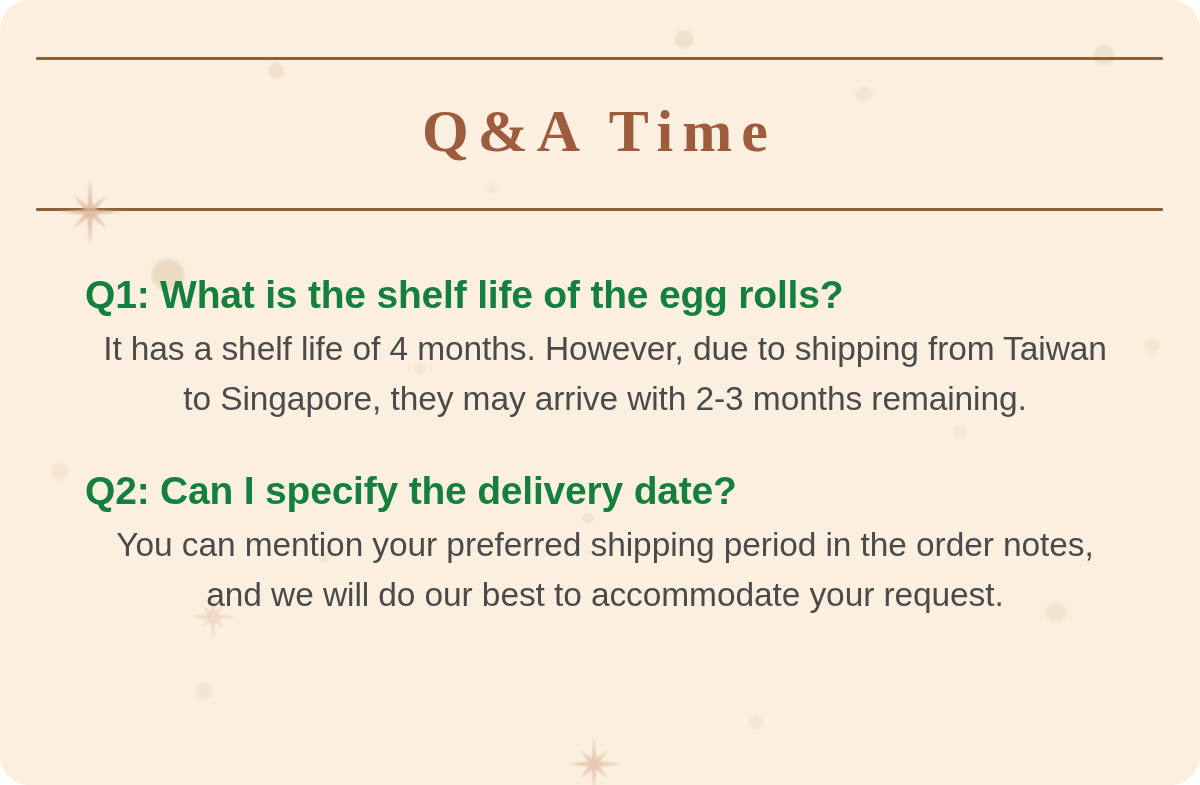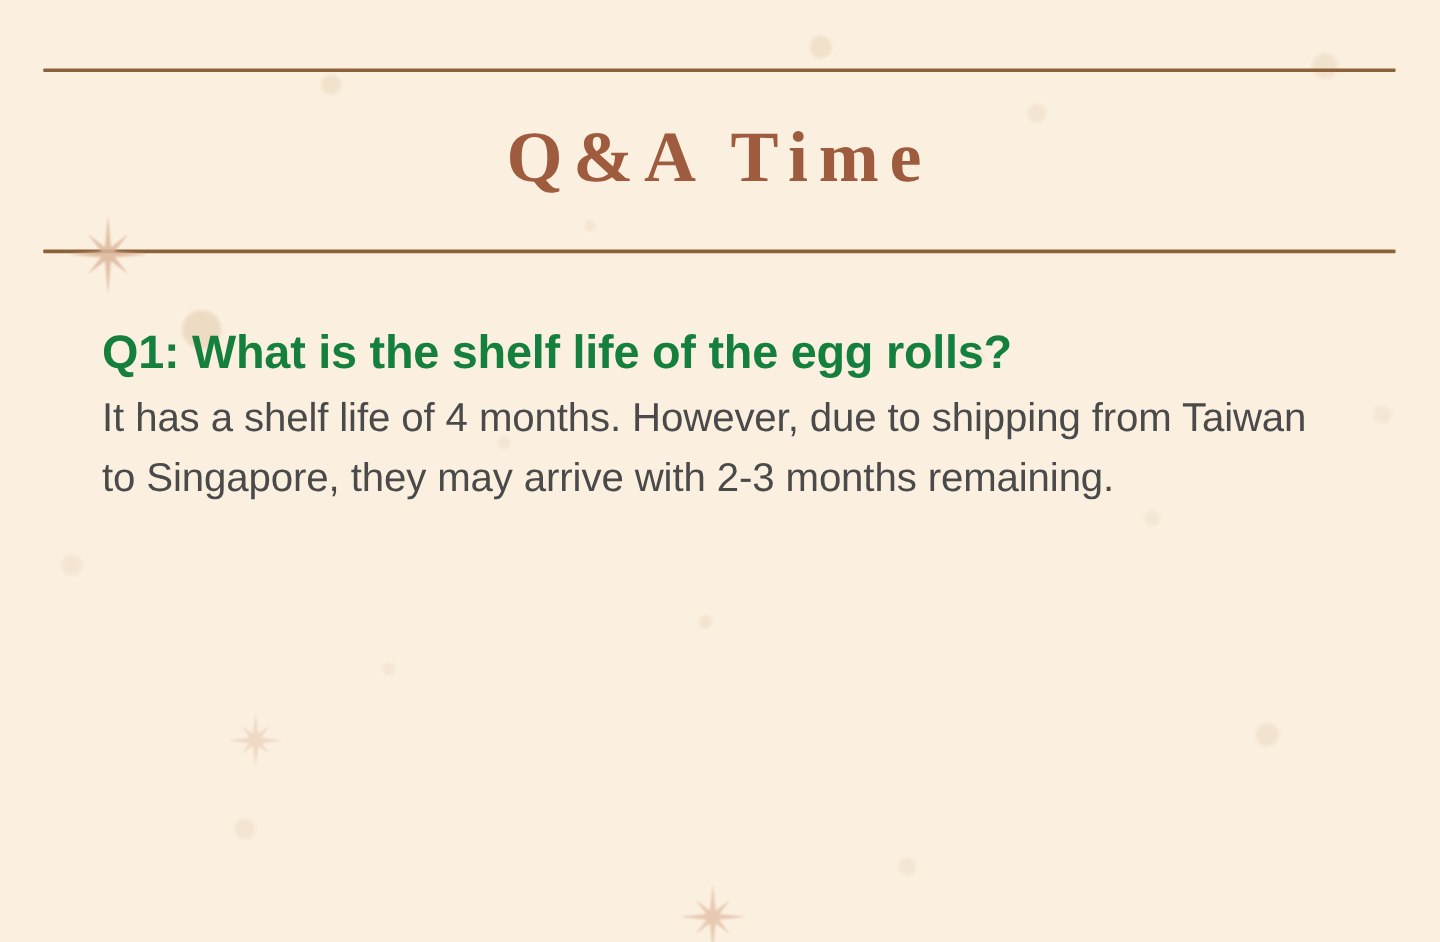--- a/index.html
+++ b/index.html
@@ -12,20 +12,21 @@
     overflow: hidden;
     font-family: "Liberation Sans", sans-serif;
   }
 
   .card {
     position: relative;
     width: 1200px;
     height: 785px;
     background: #fbf0e0;
     overflow: hidden;
+    border-radius: 29px;
   }
 
   
   .texture {
     position: absolute;
     inset: 0;
     pointer-events: none;
     background-image:
       radial-gradient(circle at 14% 35%, rgba(205,170,128,0.30) 0 1.2%, transparent 1.6%),
       radial-gradient(circle at 23% 9%,  rgba(205,170,128,0.20) 0 0.5%, transparent 0.9%),
@@ -159,20 +160,21 @@
   }
   .qa-answer {
     font-family: "Liberation Sans", sans-serif;
     font-weight: 400;
     font-size: 33.5px;
     line-height: 50px;
     color: #4a4a4a;
     margin: 0;
     letter-spacing: -0.1px;
     max-width: 1045px;
+    text-align: center;
   }
 </style>
 </head>
 <body>
 
 <div class="card">
 
   <div class="texture"></div>
 
   <div class="header">
@@ -200,15 +202,19 @@
       <i class="v d2"></i>
   </div>
 
   <div class="qa-body">
 
     <div class="qa-block">
       <p class="qa-question">Q1: What is the shelf life of the egg rolls?</p>
       <p class="qa-answer">It has a shelf life of 4 months. However, due to shipping from Taiwan to Singapore, they may arrive with 2-3 months remaining.</p>
     </div>
 
+    <div class="qa-block">
+      <p class="qa-question">Q2: Can I specify the delivery date?</p>
+      <p class="qa-answer">You can mention your preferred shipping period in the order notes, and we will do our best to accommodate your request.</p>
+    </div>
 
   </div>
 </div>
 
 </body></html>

